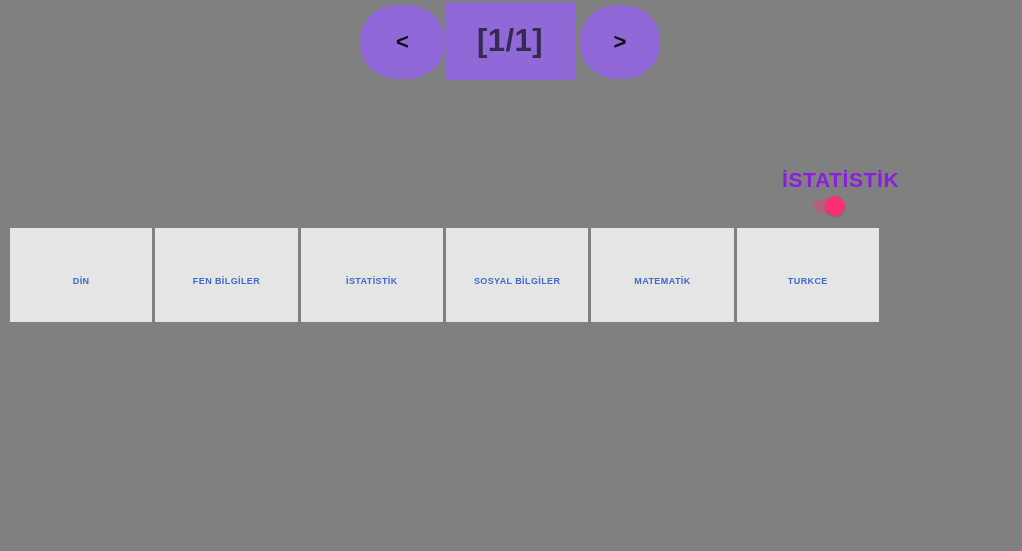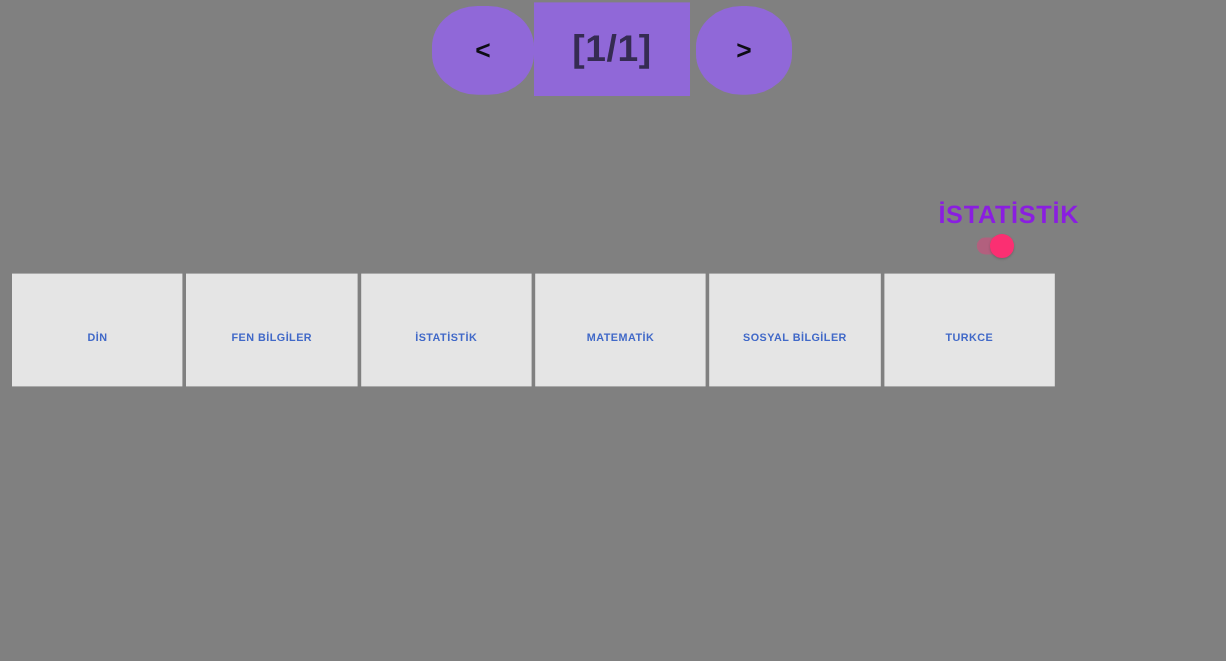--- a/index.html
+++ b/index.html
@@ -162,21 +162,21 @@
   <div class="subject-card">
     <span class="subject-label">DİN</span>
   </div>
   <div class="subject-card">
     <span class="subject-label">FEN BİLGİLER</span>
   </div>
   <div class="subject-card">
     <span class="subject-label">İSTATİSTİK</span>
   </div>
   <div class="subject-card">
-    <span class="subject-label">MATEMATİK</span>
+    <span class="subject-label">SOSYAL BİLGİLER</span>
   </div>
   <div class="subject-card">
-    <span class="subject-label">SOSYAL BİLGİLER</span>
+    <span class="subject-label">MATEMATİK</span>
   </div>
   <div class="subject-card">
     <span class="subject-label">TURKCE</span>
   </div>
 </div>
 
 </body></html>

